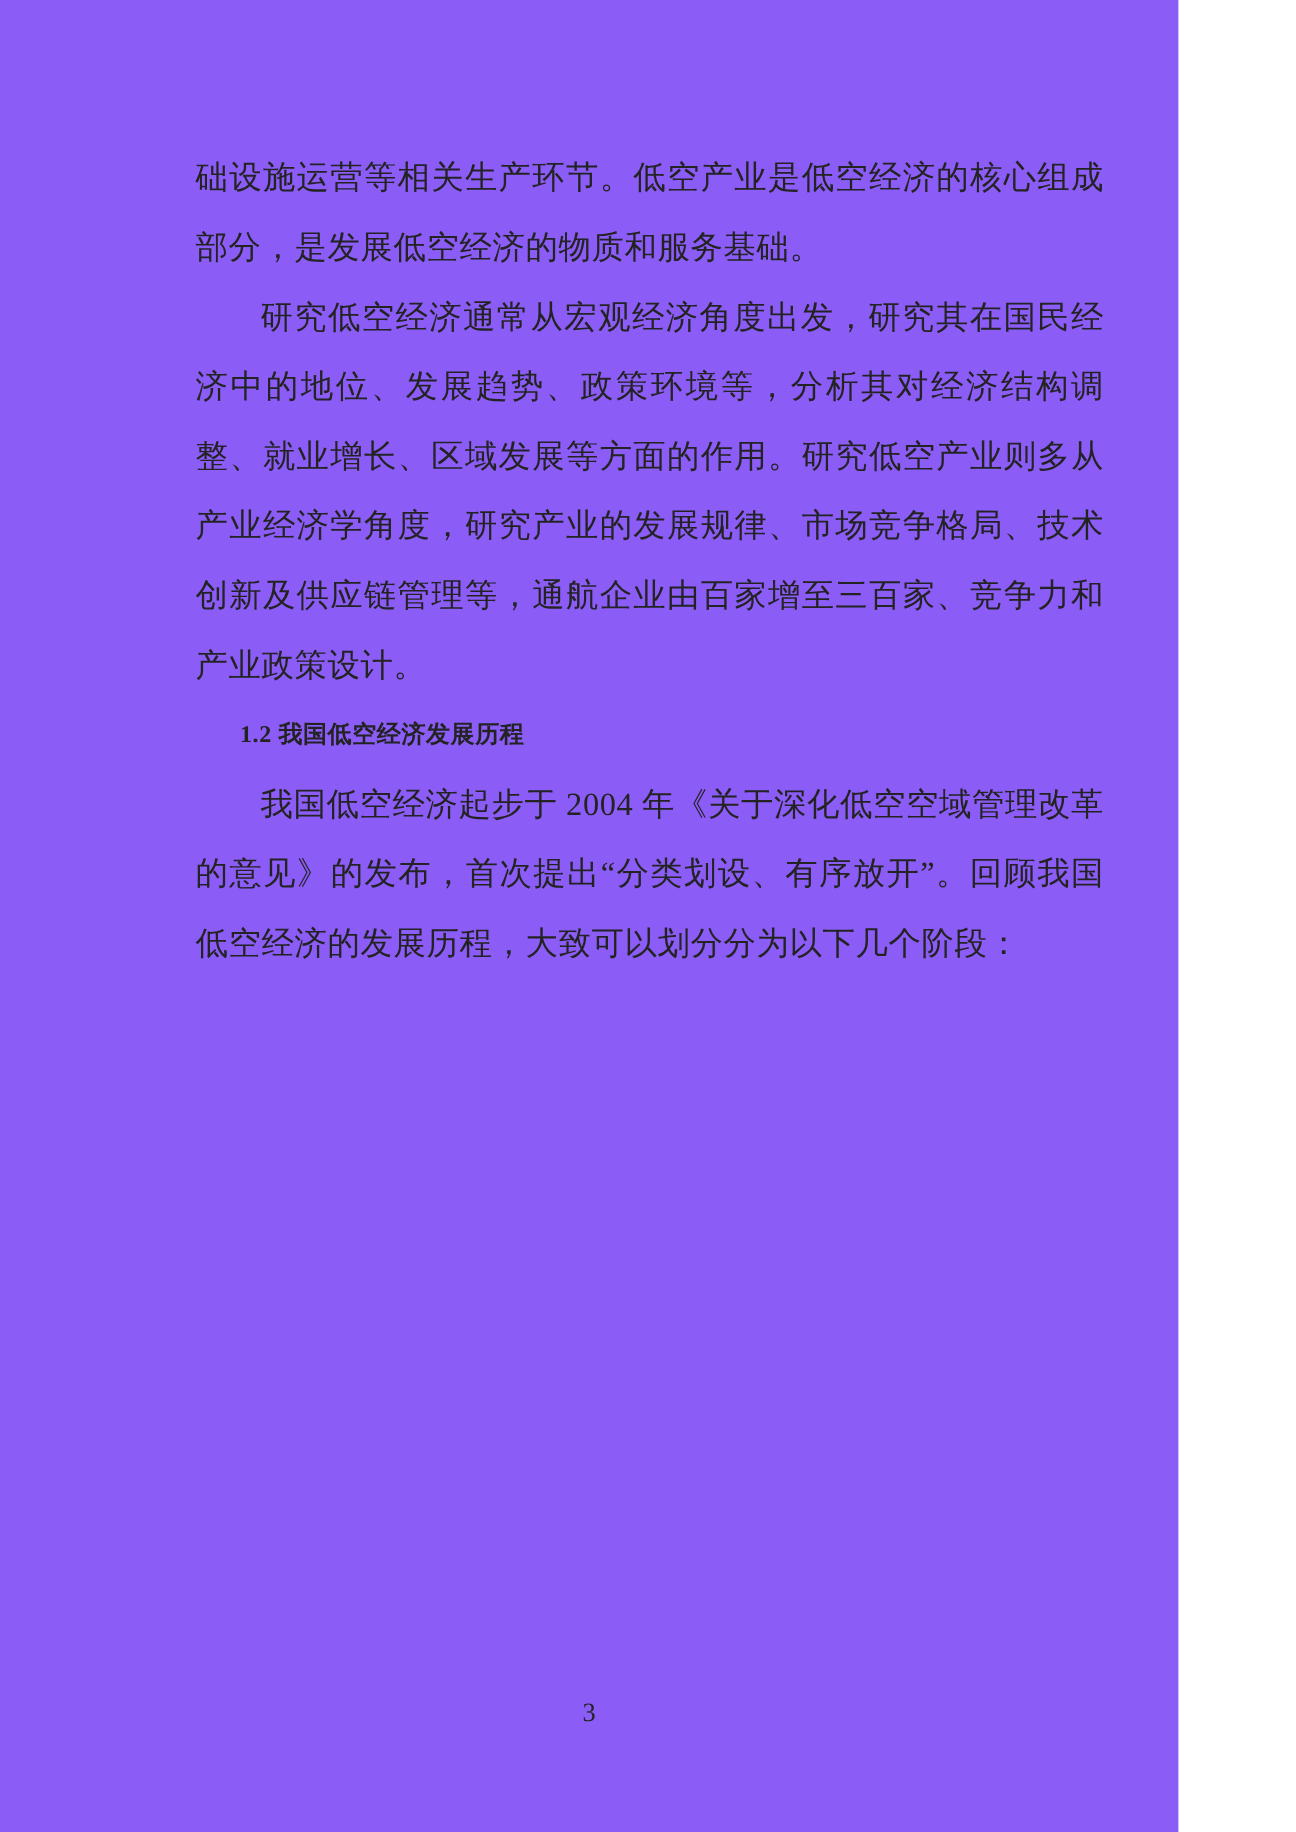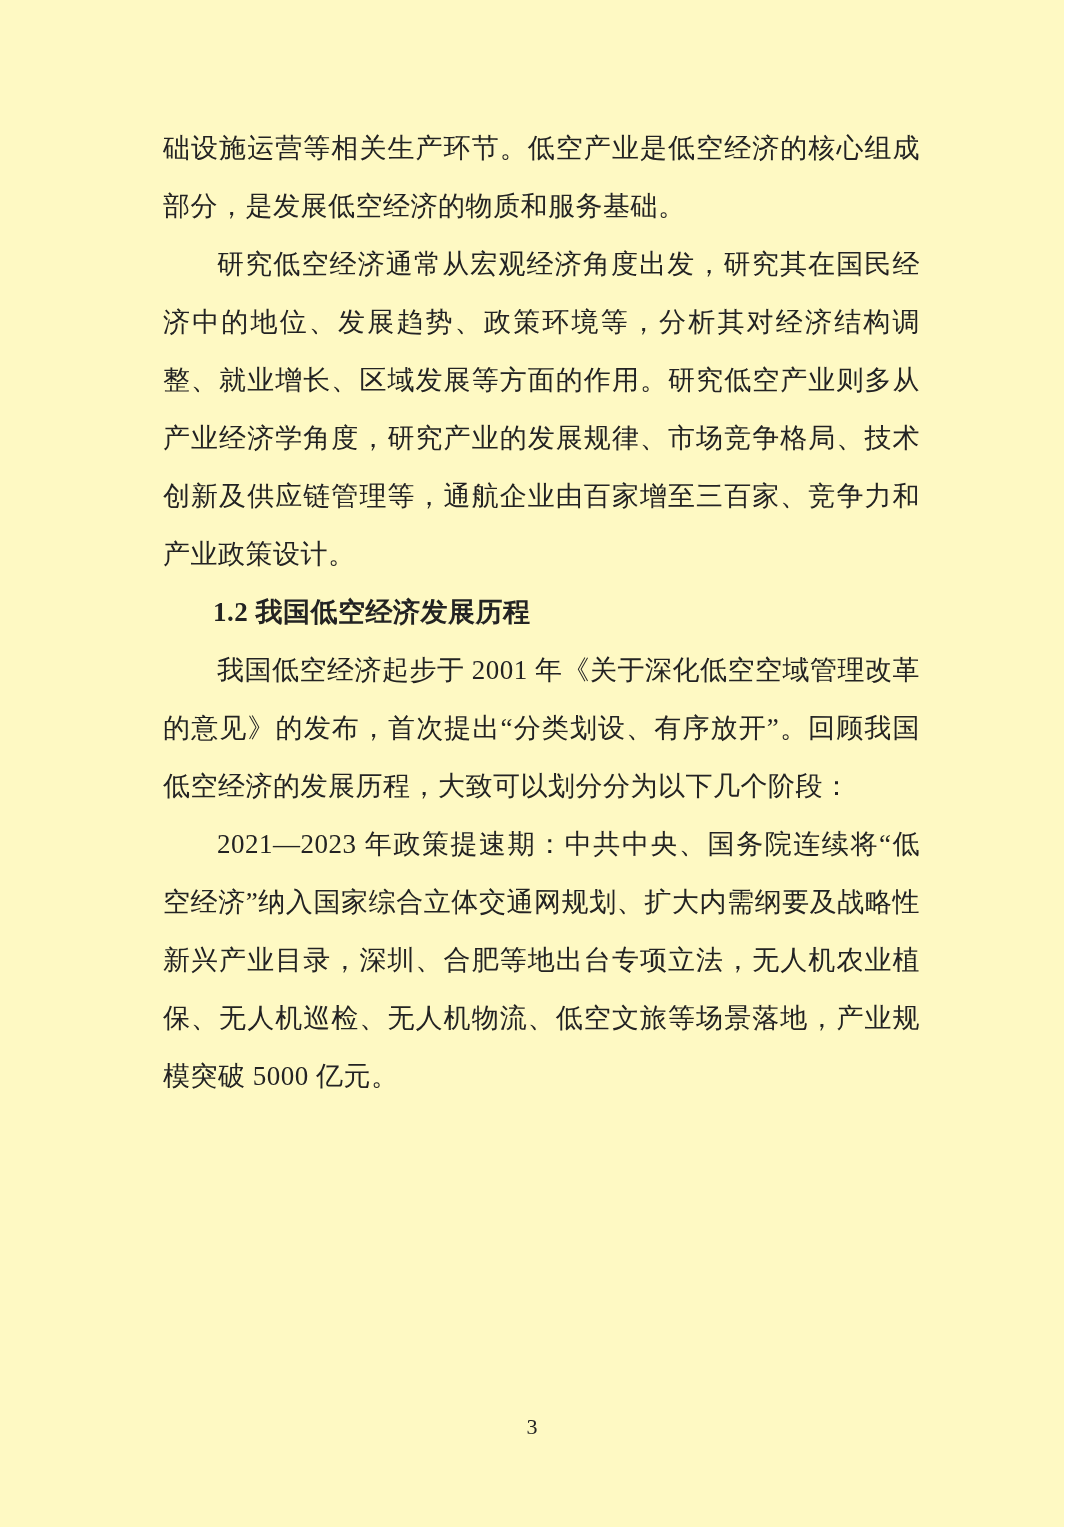--- a/index.html
+++ b/index.html
@@ -2,23 +2,23 @@
 <html lang="zh"><head>
 <meta charset="utf-8">
 <style>
   html, body {
     margin: 0;
     padding: 0;
     background: #ffffff;
   }
   .page {
     position: relative;
-    width: 1064px;
+    width: 982px;
     height: 1527px;
-    background: #fef9c3;
+    background: #8b5cf6;
     overflow: hidden;
     font-family: "Liberation Serif", "DejaVu Serif", serif;
     color: #232323;
   }
   .content {
     position: absolute;
     left: 163px;
     top: 119px;
     width: 757px;
     font-size: 27px;
@@ -28,21 +28,21 @@
   }
   .para {
     margin: 0;
     text-indent: 2em;
   }
   .para.no-indent {
     text-indent: 0;
   }
   .heading {
     margin: 0;
-    font-size: 27px;
+    font-size: 20px;
     font-weight: bold;
     line-height: 58px;
     text-indent: 1.85em;
     text-align: left;
   }
   .footer {
     position: absolute;
     left: 0;
     top: 1412px;
     width: 100%;
@@ -55,19 +55,18 @@
   }
 </style>
 </head>
 <body>
 
 <div class="page">
   <div class="content">
     <p class="para no-indent">础设施运营等相关生产环节。低空产业是低空经济的核心组成部分，是发展低空经济的物质和服务基础。</p>
     <p class="para">研究低空经济通常从宏观经济角度出发，研究其在国民经济中的地位、发展趋势、政策环境等，分析其对经济结构调整、就业增长、区域发展等方面的作用。研究低空产业则多从产业经济学角度，研究产业的发展规律、市场竞争格局、技术创新及供应链管理等，通航企业由百家增至三百家、竞争力和产业政策设计。</p>
     <h2 class="heading">1.2 我国低空经济发展历程</h2>
-    <p class="para">我国低空经济起步于 2001 年《关于深化低空空域管理改革的意见》的发布，首次提出“分类划设、有序放开”。回顾我国低空经济的发展历程，大致可以划分分为以下几个阶段：</p>
-    <p class="para">2021—2023 年政策提速期：中共中央、国务院连续将“低空经济”纳入国家综合立体交通网规划、扩大内需纲要及战略性新兴产业目录，深圳、合肥等地出台专项立法，无人机农业植保、无人机巡检、无人机物流、低空文旅等场景落地，产业规模突破 5000 亿元。</p>
+    <p class="para">我国低空经济起步于 2004 年《关于深化低空空域管理改革的意见》的发布，首次提出“分类划设、有序放开”。回顾我国低空经济的发展历程，大致可以划分分为以下几个阶段：</p>
   </div>
   <div class="footer">
     <span class="page-number">3</span>
   </div>
 </div>
 
 </body></html>

